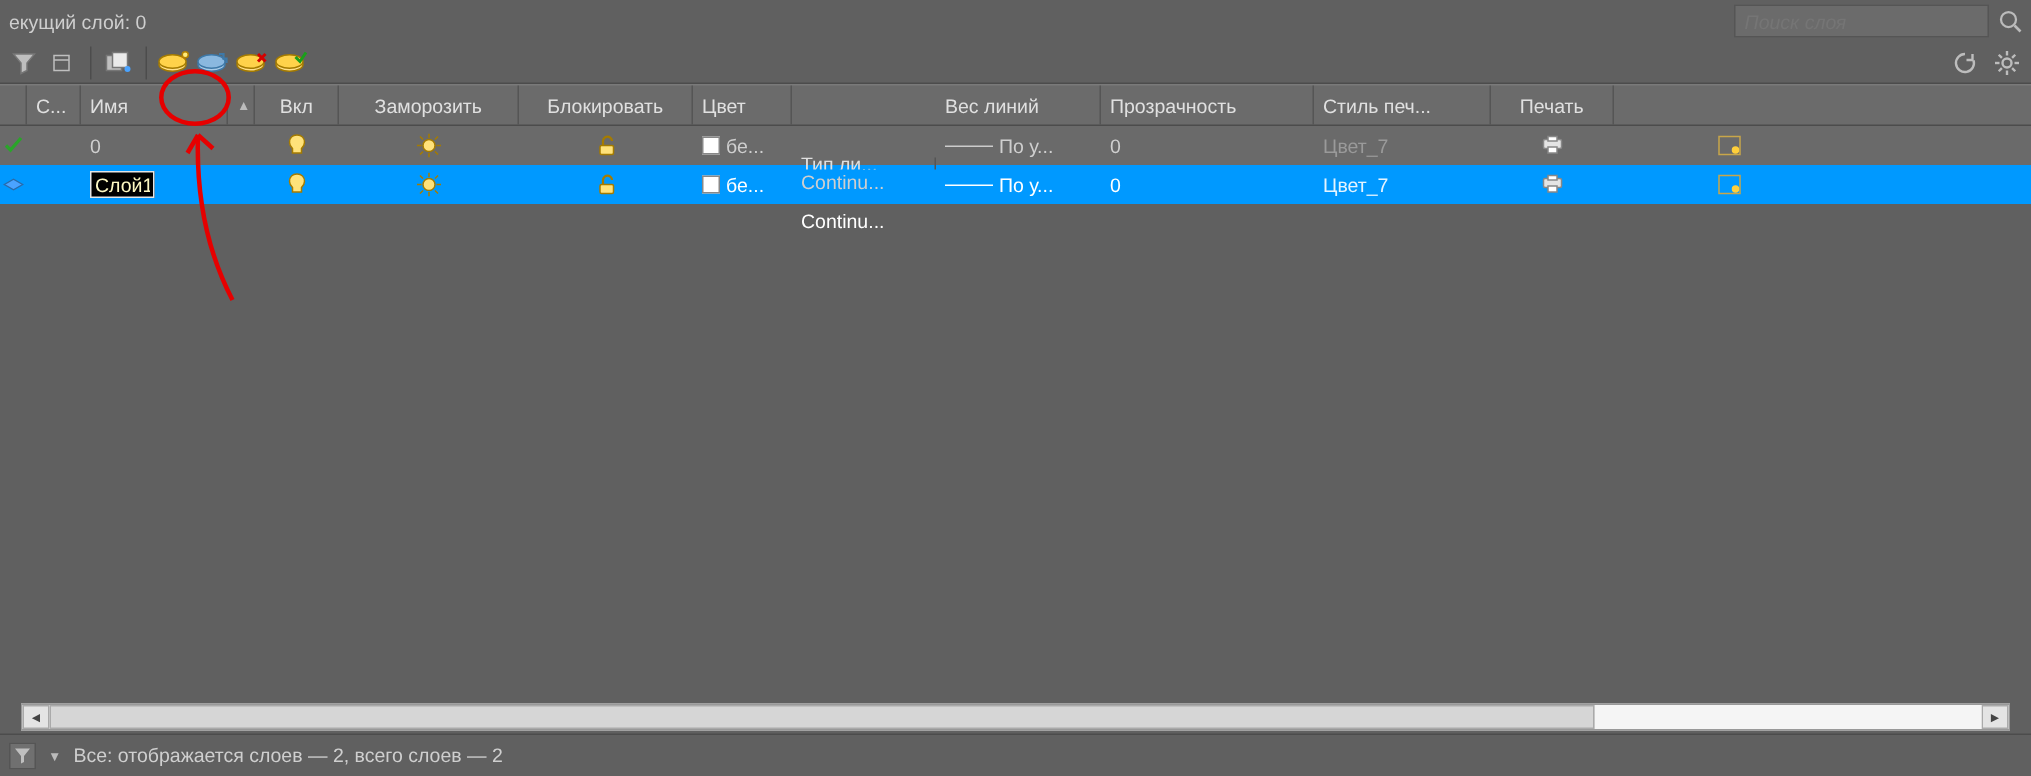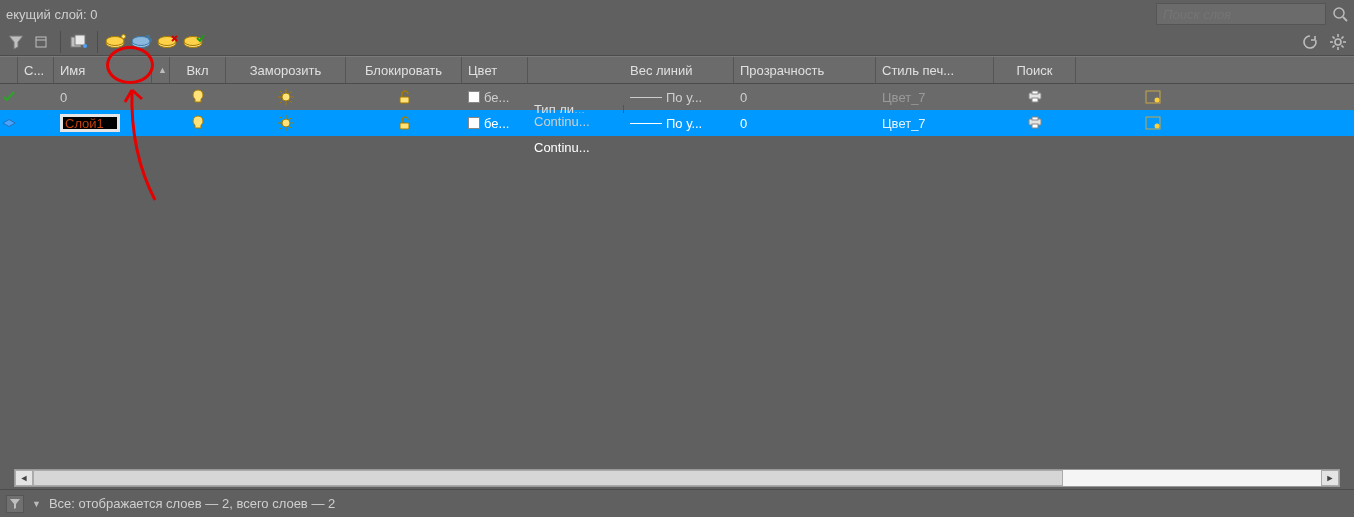--- a/index.html
+++ b/index.html
@@ -22,21 +22,21 @@
   .gh { border-right: 1px solid #555; padding: 4px 6px; color: #e0e0e0; font-size: 13px; white-space: nowrap; overflow: hidden; text-overflow: clip; display: flex; align-items: center; }
   .sort-ind { margin-left: 4px; font-size: 9px; color: #bbb; }
 
   .grid-body { background: #606060; height: 380px; overflow: hidden; }
   .row { display: flex; height: 26px; align-items: center; }
   .row.current { background: #6a6a6a; }
   .row.selected { background: #0099ff; color: #fff; }
   .cell { border-right: none; padding: 0 6px; height: 100%; display: flex; align-items: center; overflow: hidden; white-space: nowrap; font-size: 13px; }
   .row.selected .muted { color: #e4f4ff; }
   .muted { color: #9a9a9a; }
-  .name-edit { background: #000; color: #c2410c; border: 3px solid #e5e5e5; width: 60px; height: 18px; padding: 0 2px; font-size: 13px; }
+  .name-edit { background: #000; color: #fef9c3; border: 1px solid #e5e5e5; width: 43px; height: 18px; padding: 0 2px; font-size: 13px; }
 
   .swatch { width: 12px; height: 12px; border: 1px solid #888; background: #fff; margin-right: 4px; display: inline-block; }
   .line-sample { width: 32px; height: 0; border-top: 1px solid #ccc; display: inline-block; margin-right: 4px; }
 
   .scroll-h { position: absolute; left: 14px; right: 14px; bottom: 30px; height: 18px; background: #f0f0f0; border: 1px solid #999; display: flex; align-items: center; }
   .sb-btn { width: 18px; height: 16px; background: #e4e4e4; border: 1px solid #aaa; display: flex; align-items: center; justify-content: center; font-size: 9px; color: #444; }
   .sb-track { flex: 1; height: 16px; position: relative; background: #f5f5f5; }
   .sb-thumb { position: absolute; left: 0; top: 0; bottom: 0; width: 80%; background: #d6d6d6; border: 1px solid #aaa; }
 
   .status { position: absolute; left: 0; right: 0; bottom: 0; height: 28px; border-top: 1px solid #4c4c4c; background: #606060; display: flex; align-items: center; padding: 0 6px; gap: 8px; color: #cfcfcf; }
@@ -168,21 +168,21 @@
         <span class="sort-ind">▲</span>
       </div>
   <div class="gh c-on">Вкл</div>
   <div class="gh c-freeze">Заморозить</div>
   <div class="gh c-lock">Блокировать</div>
   <div class="gh c-color">Цвет</div>
   <div class="gh c-lt">Тип ли...</div>
   <div class="gh c-lw">Вес линий</div>
   <div class="gh c-transp">Прозрачность</div>
   <div class="gh c-ps">Стиль печ...</div>
-  <div class="gh c-plot">Поиск</div>
+  <div class="gh c-plot">Печать</div>
  </div>
 
  <div class="grid-body">
 
   <div class="row current">
     <div class="cell c-status">
       <svg width="14" height="14" viewBox="0 0 14 14">
             <path d="M2 7l3 3 7-8" fill="none" stroke="#2aa52a" stroke-width="2.2"></path>
           </svg>
     </div>

